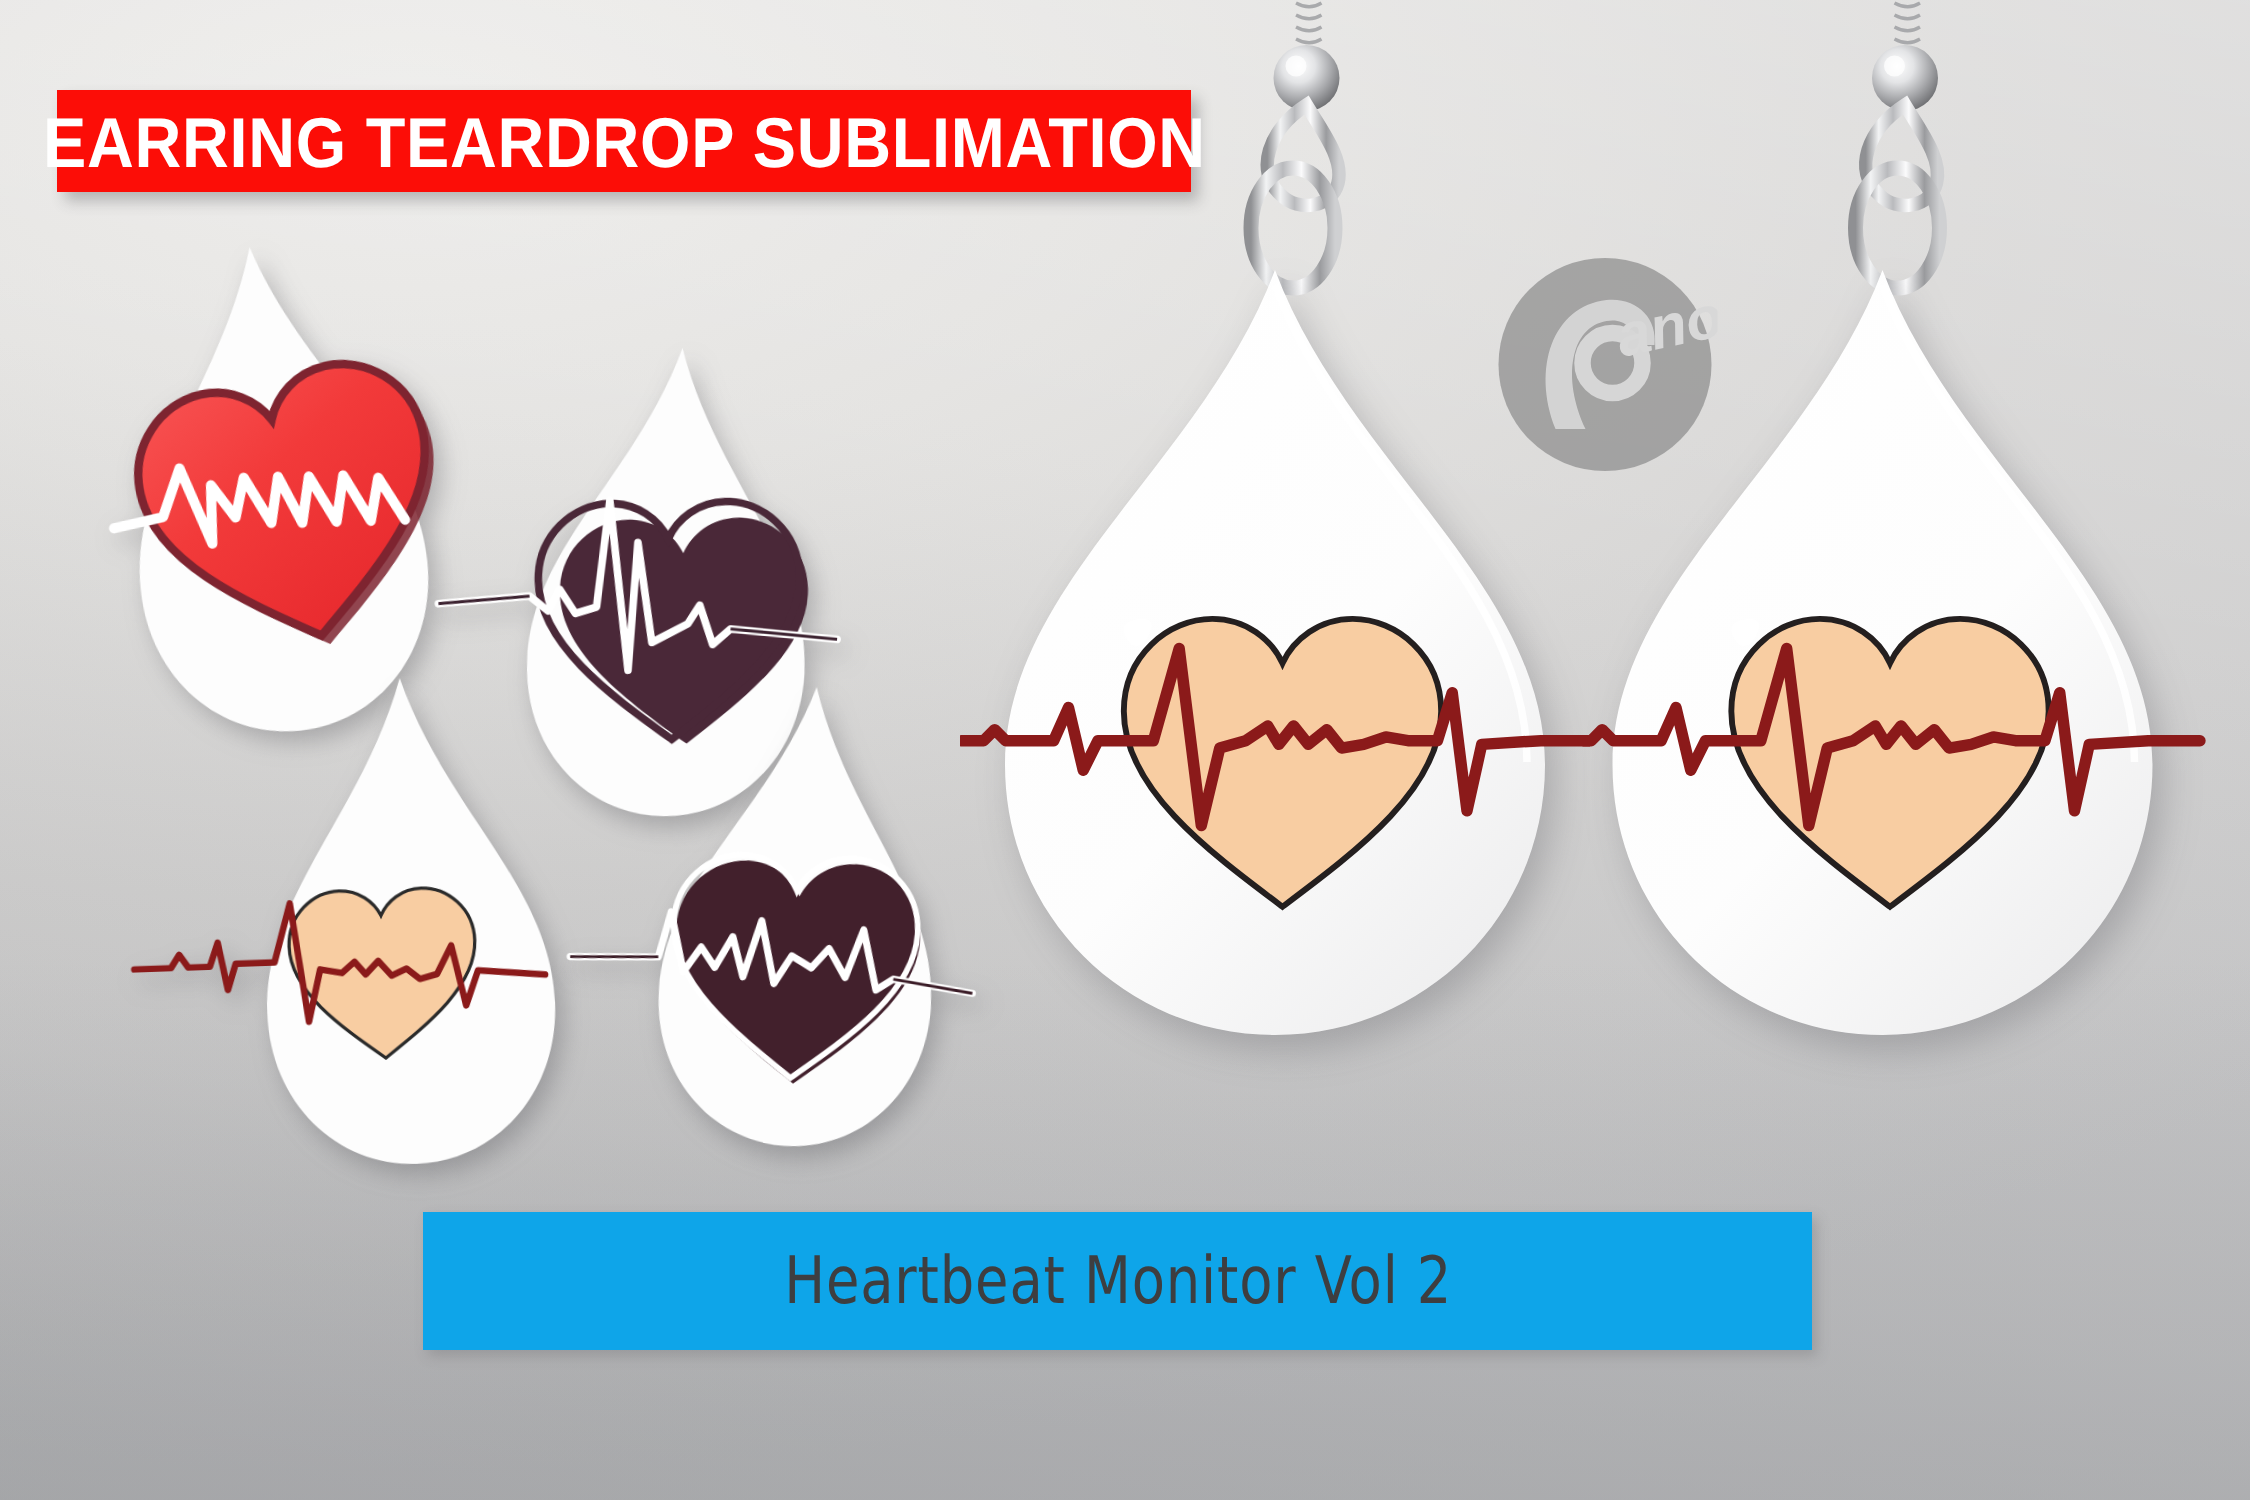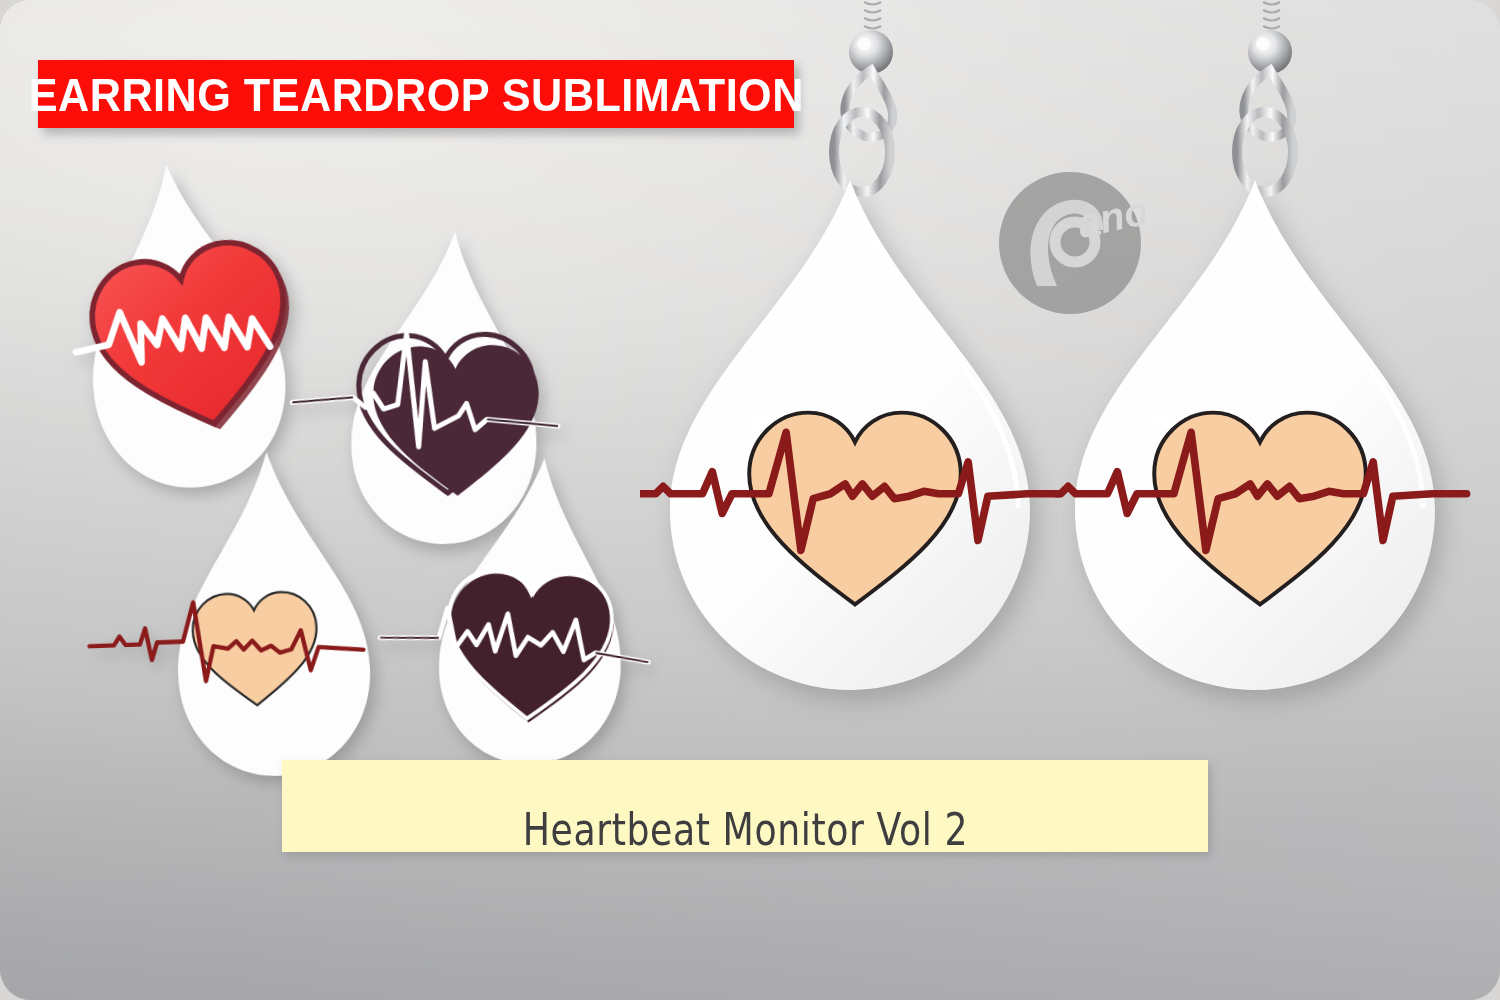--- a/index.html
+++ b/index.html
@@ -1,21 +1,21 @@
 <!DOCTYPE html>
 <html><head>
 <meta charset="utf-8">
 <style>
   html,body{margin:0;padding:0;}
   body{
     width:1500px;height:1000px;overflow:hidden;
     font-family:"Liberation Sans", sans-serif;
     background:#d8d7d5;
   }
-  #stage{position:relative;width:1500px;height:1000px;overflow:hidden;border-radius:31px;}
+  #stage{position:relative;width:1500px;height:1000px;overflow:hidden;}
 
   
   .bg{position:absolute;inset:0;
     background:
       radial-gradient(120% 90% at 18% 8%, #ecebe9 0%, #e3e2e0 28%, #d6d5d4 58%, #c9c9ca 100%),
       linear-gradient(170deg,#eceae8 0%,#e4e3e1 22%,#d4d4d4 52%,#bcbdbf 80%,#a9aaac 100%);
   }
   .bg2{position:absolute;inset:0;
     background:linear-gradient(188deg, rgba(255,255,255,0.30) 0%, rgba(255,255,255,0.05) 35%, rgba(120,122,126,0.16) 75%, rgba(100,102,106,0.30) 100%);
   }
@@ -39,22 +39,22 @@
   .drop svg{display:block;overflow:visible;}
 
   
   .earring{position:absolute;}
 
   
   .watermark{position:absolute;left:995px;top:168px;width:150px;height:150px;}
 
   
   .titlebox{
-    position:absolute;left:282px;top:760px;width:926px;height:92px;
-    background:#fef9c3;display:flex;align-items:flex-end;justify-content:center;
+    position:absolute;left:282px;top:808px;width:926px;height:92px;
+    background:#0ea5e9;display:flex;align-items:center;justify-content:center;
     box-shadow:3px 4px 8px rgba(90,90,94,.26);
   }
   .titlebox span{
     font-size:39px;color:#3e3e40;letter-spacing:.6px;
     font-family:"DejaVu Sans","Liberation Sans",sans-serif;
     transform:scaleX(.93) scaleY(1.12);white-space:nowrap;
   }
   .subbar{
     position:absolute;left:274px;top:905px;width:942px;height:57px;
     background:#a6a6a6;display:flex;align-items:center;justify-content:center;

